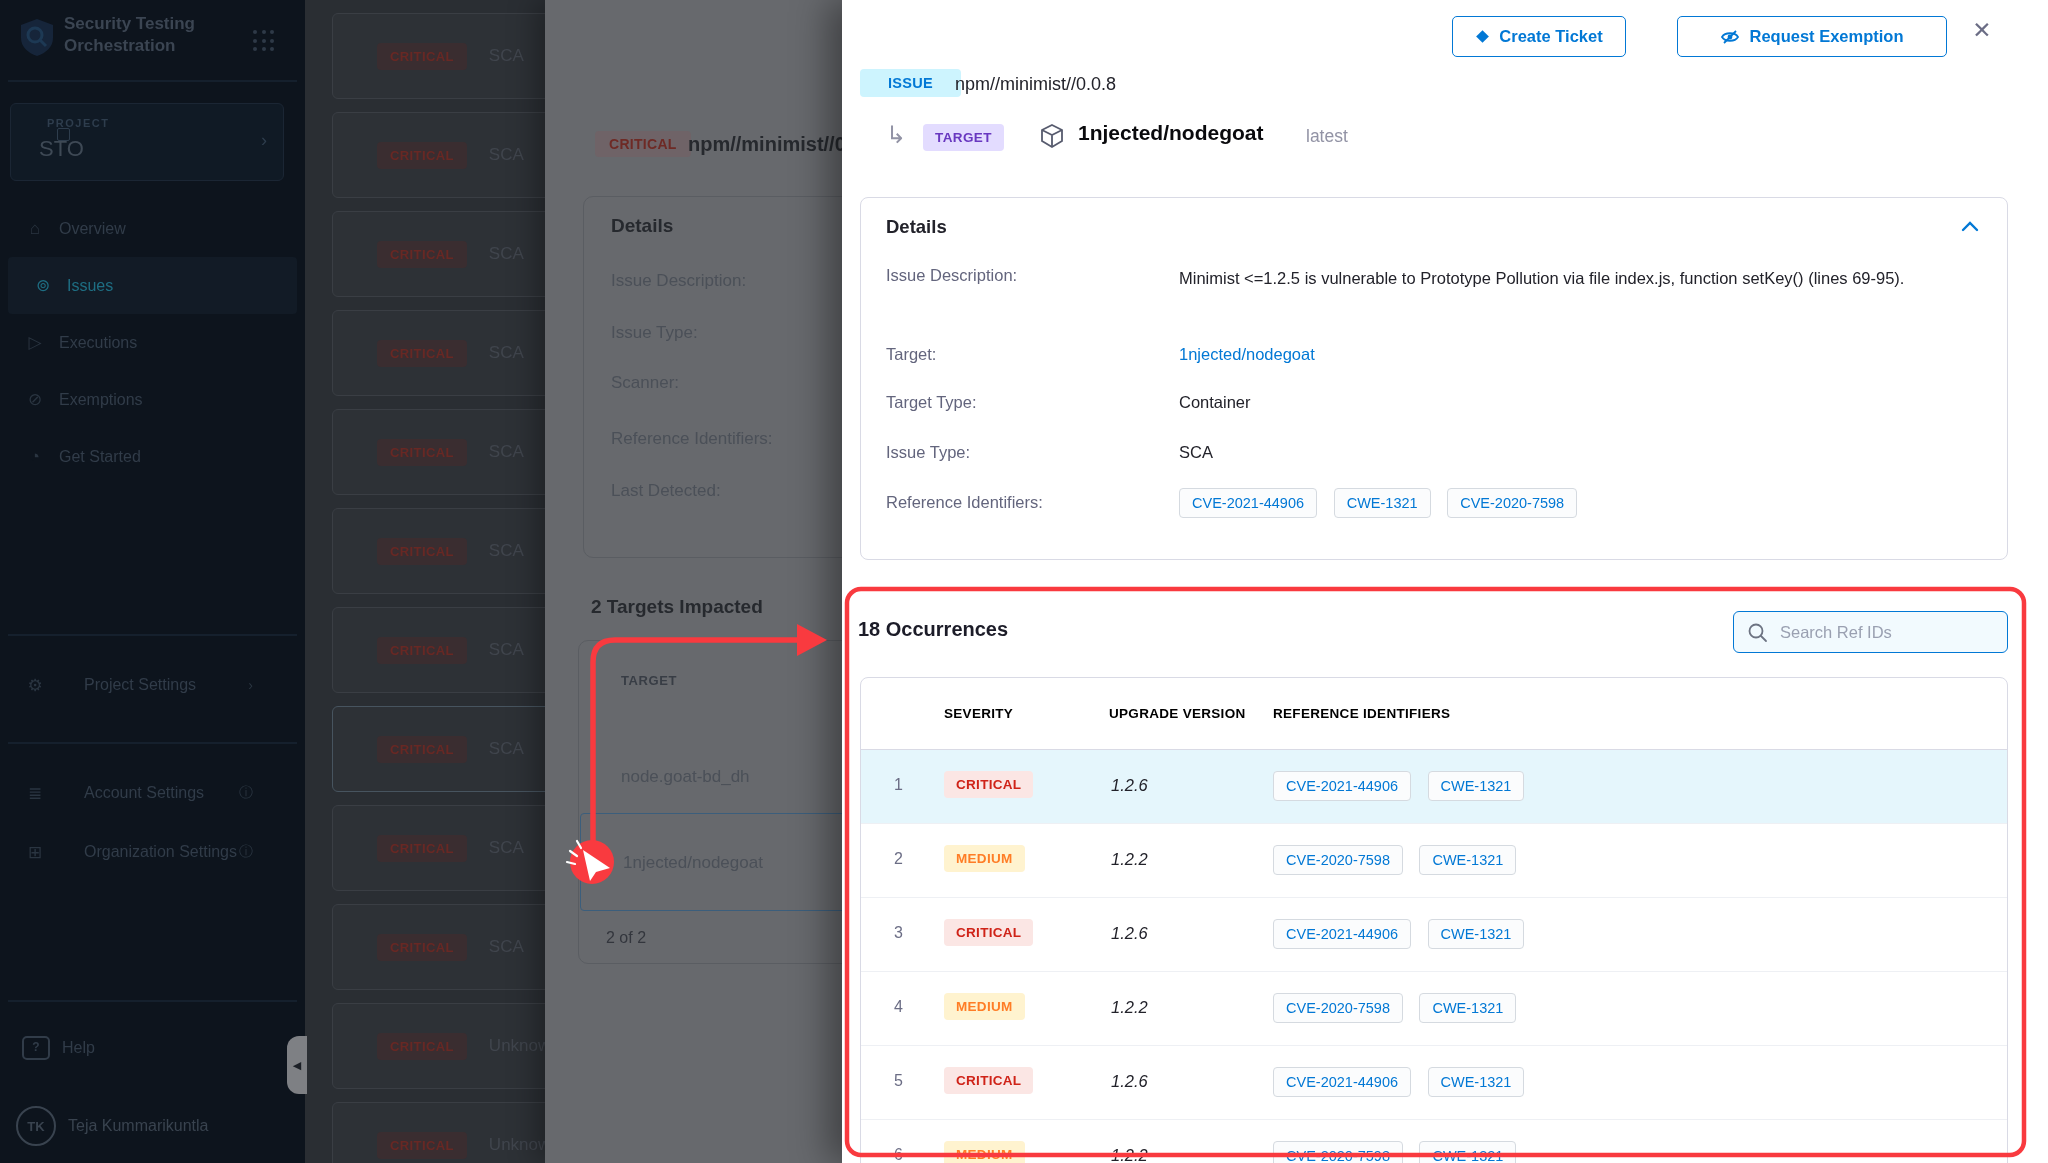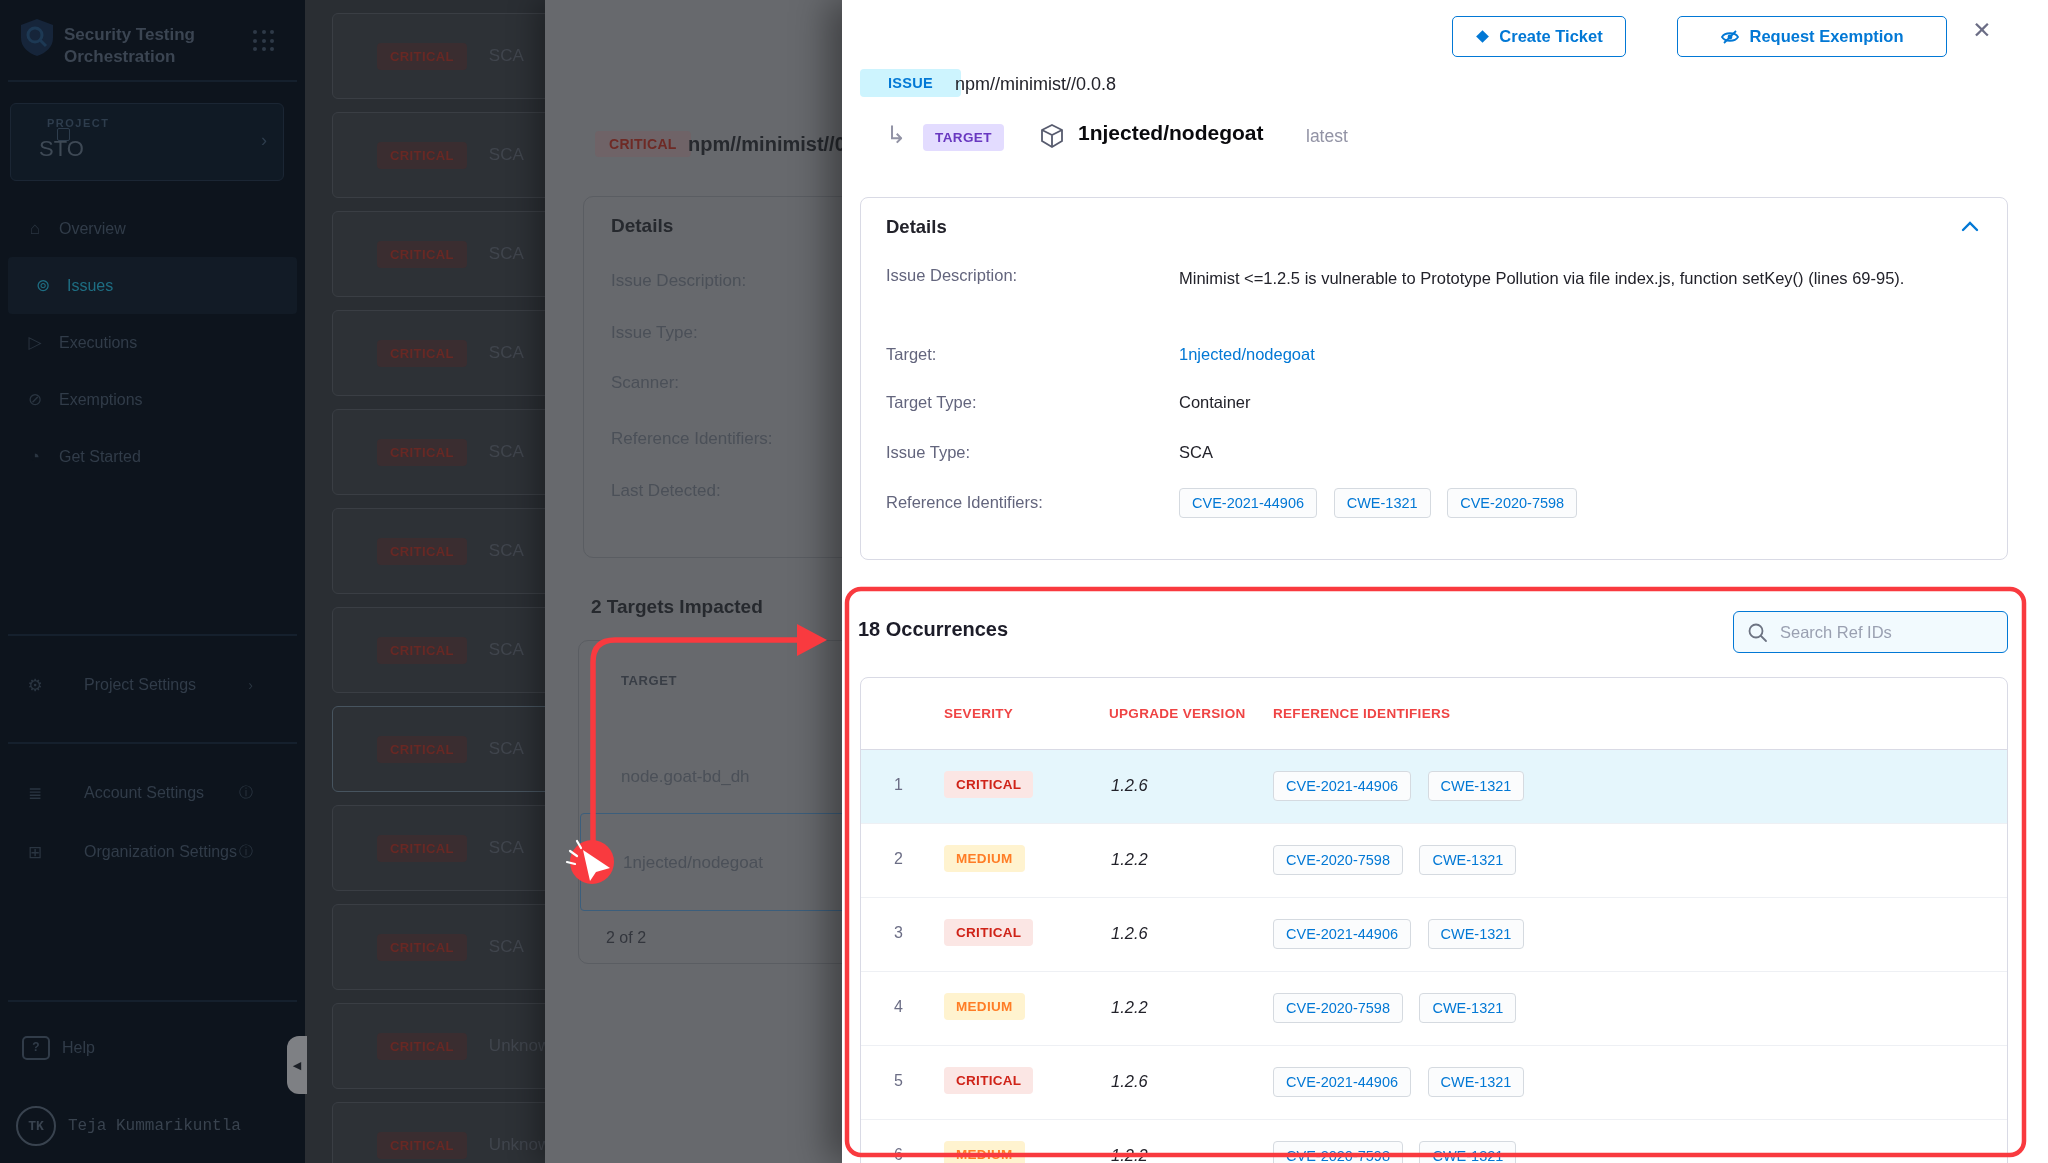--- a/index.html
+++ b/index.html
@@ -2,21 +2,21 @@
 <html><head>
 <meta charset="utf-8">
 <style>
   html,body{margin:0;padding:0;}
   body{width:2048px;height:1163px;position:relative;overflow:hidden;background:#fff;
        font-family:"Liberation Sans", sans-serif;-webkit-font-smoothing:antialiased;}
   
   .sidebar{position:absolute;left:0;top:0;width:305px;height:1163px;background:#0d141d;z-index:1;overflow:hidden;}
   .logo{position:absolute;left:16px;top:16px;width:42px;height:42px;}
   .logo svg{width:42px;height:42px;}
-  .app-title{position:absolute;left:64px;top:24px;width:190px;font-size:17px;font-weight:bold;
+  .app-title{position:absolute;left:64px;top:13px;width:190px;font-size:17px;font-weight:bold;
              line-height:1.28;color:#3b4552;}
   .grid-icon{position:absolute;right:30px;top:30px;width:22px;height:22px;display:grid;
              grid-template-columns:repeat(3,1fr);gap:4px;}
   .grid-icon i{width:4px;height:4px;border-radius:50%;background:#2e3947;}
   .side-div{position:absolute;left:8px;right:8px;height:2px;background:#15202d;}
   .proj-card{position:absolute;left:10px;top:103px;width:272px;height:76px;background:#101a25;
              border:1px solid #1b2634;border-radius:6px;}
   .proj-label{position:absolute;left:36px;top:13px;font-size:11px;letter-spacing:1.5px;color:#2e3d4d;font-weight:bold;}
   .proj-cube{position:absolute;left:10px;top:11px;width:11px;height:11px;border:1.5px solid #2e3d4d;border-radius:2px;}
   .proj-name{position:absolute;left:28px;top:32px;font-size:22px;color:#3e4955;}
@@ -38,21 +38,21 @@
   .ic-account-settings::before{content:"≣";}
   .ic-organization-settings::before{content:"⊞";}
   .set-item{position:absolute;left:0;width:289px;height:44px;display:flex;align-items:center;cursor:pointer;gap:25px;}
   .set-item .nico{width:20px;margin-left:25px;font-size:17px;color:#2a3541;text-align:center;}
   .set-item .nlabel{margin-left:14px;font-size:16px;color:#313c49;}
   .trail{position:absolute;right:36px;font-size:14px;color:#2a3541;}
   .help-row{position:absolute;left:0;top:1026px;width:305px;height:44px;display:flex;align-items:center;cursor:pointer;}
   .help-ic{margin-left:22px;width:24px;height:20px;border:2px solid #313c49;border-radius:5px;color:#313c49;
            font-size:12px;font-weight:bold;text-align:center;line-height:18px;}
   .help-label{margin-left:12px;font-size:16px;color:#313c49;}
-  .user-row{position:absolute;left:0;top:1104px;width:305px;height:44px;display:flex;align-items:center;cursor:pointer;font-family:Liberation Mono, monospace;}
+  .user-row{position:absolute;left:0;top:1104px;width:305px;height:44px;display:flex;align-items:center;cursor:pointer;}
   .avatar{margin-left:16px;width:36px;height:36px;border:2px solid #39434f;border-radius:50%;
           color:#39434f;font-weight:bold;font-size:13px;display:flex;align-items:center;justify-content:center;}
   .user-name{margin-left:12px;font-size:16px;color:#39434f;}
   .collapse-tab{position:absolute;left:287px;top:1036px;width:20px;height:58px;background:#7e8084;
                 border-radius:12px 0 0 12px;z-index:3;display:flex;align-items:center;justify-content:center;
                 color:#1c2027;font-size:11px;cursor:pointer;}
   
   .list-panel{position:absolute;left:305px;top:0;width:240px;height:1163px;background:#2a2e33;z-index:1;overflow:hidden;}
   .list-rows{position:absolute;left:27px;top:13px;width:280px;display:flex;flex-direction:column;gap:13px;}
   .list-row{height:84px;background:#2d3136;border:1px solid #3a3e44;border-radius:6px;display:flex;
@@ -111,21 +111,21 @@
   .occ-h{position:absolute;left:16px;top:618px;font-size:20px;font-weight:bold;color:#1c1c28;}
   .search{position:absolute;left:891px;top:611px;width:275px;height:42px;border:1.5px solid #0278d5;
           border-radius:6px;background:#f2fafe;box-sizing:border-box;}
   .search svg{position:absolute;left:13px;top:10px;}
   .search input{position:absolute;left:44px;top:1px;width:220px;height:36px;border:none;background:transparent;
                 outline:none;font-size:16.5px;color:#22222a;font-family:"Liberation Sans",sans-serif;}
   .search input::placeholder{color:#9aa0b1;}
   .occ-table{position:absolute;left:18px;top:677px;width:1148px;height:500px;border:1px solid #d9dae5;
              border-radius:8px 8px 0 0;box-sizing:border-box;overflow:hidden;}
   .occ-head{height:71px;border-bottom:1px solid #d9dae5;position:relative;}
-  .occ-head span{position:absolute;top:28px;font-size:13.5px;font-weight:bold;color:#ef4444;letter-spacing:.3px;}
+  .occ-head span{position:absolute;top:28px;font-size:13.5px;font-weight:bold;color:#000000;letter-spacing:.3px;}
   .oc-c1{left:83px;} .oc-c2{left:248px;} .oc-c3{left:412px;}
   .occ-row{height:73px;border-bottom:1px solid #eef0f4;position:relative;cursor:pointer;}
   .occ-row.hl-true{background:#e5f6fc;}
   .occ-n{position:absolute;left:33px;top:26px;font-size:16px;color:#6b6d85;}
   .occ-sev{position:absolute;left:83px;top:21px;padding:6px 12px;font-size:13.5px;font-weight:bold;
            border-radius:4px;letter-spacing:.3px;}
   .sev-critical{background:#fbe6e4;color:#cf2318;}
   .sev-medium{background:#fff3cf;color:#ff7d26;}
   .occ-ver{position:absolute;left:250px;top:26px;font-size:16.5px;color:#22222a;font-style:italic;}
   .occ-refs{position:absolute;left:412px;top:21px;}

